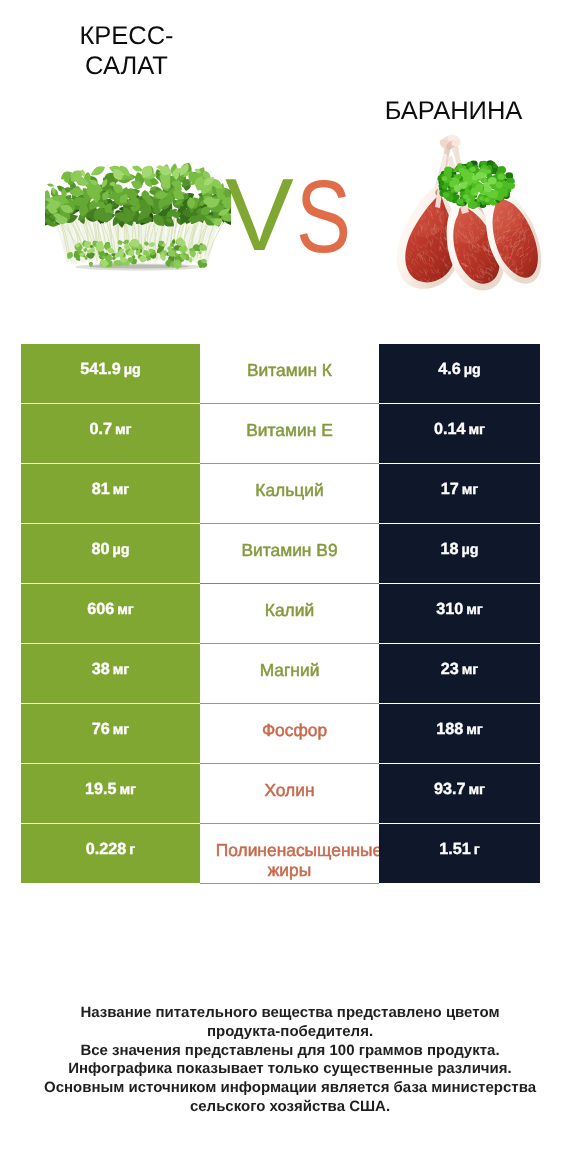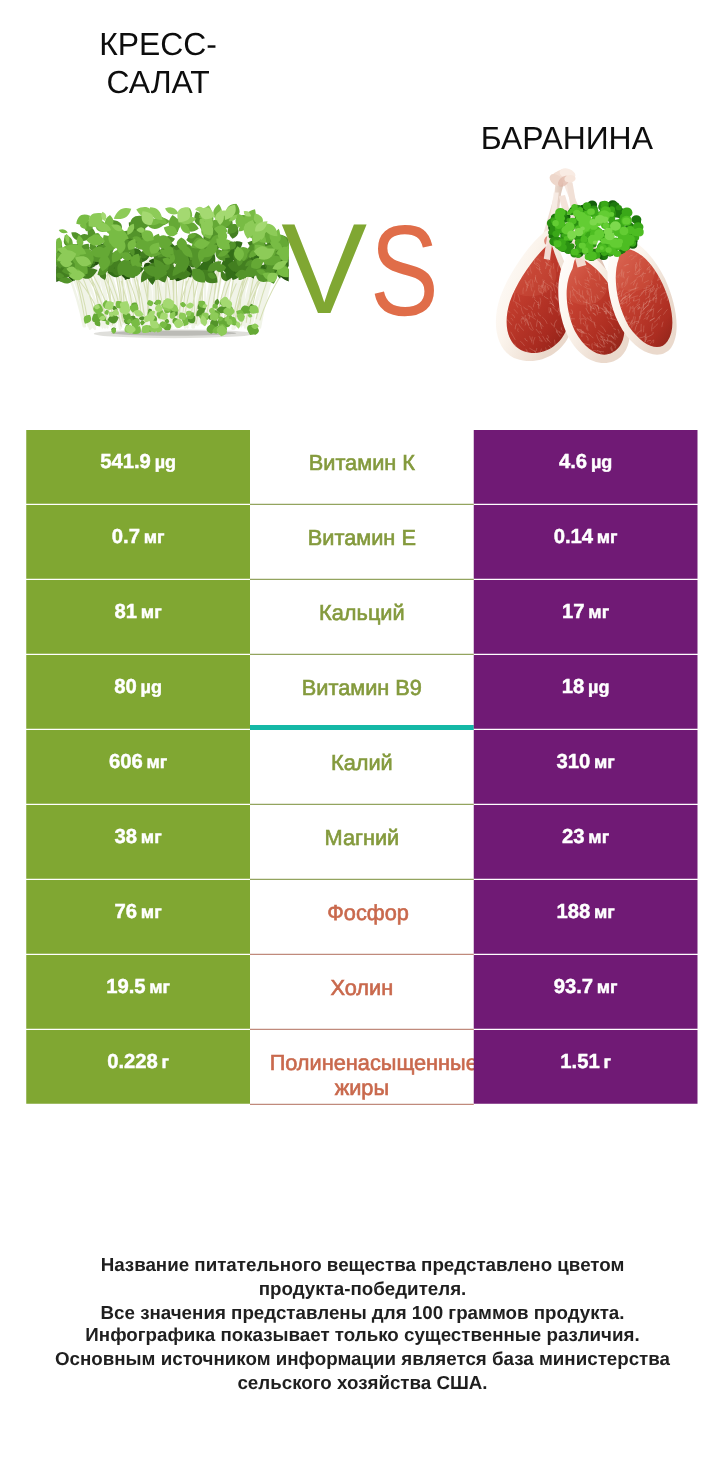--- a/index.html
+++ b/index.html
@@ -20,21 +20,21 @@
   .vs span{position:absolute;font-size:103px;line-height:103px;font-weight:400;}
   .vs .v{left:225px;top:163px;color:#80A732;}
   .vs .s{left:295.5px;top:165px;color:#E06D49;display:inline-block;transform:scaleX(.8);transform-origin:left top;}
 
   .tbl{position:absolute;left:21px;top:344px;width:537px;}
   .row{position:relative;height:60px;}
   .cell{position:absolute;top:0;height:59px;display:flex;align-items:center;justify-content:center;box-sizing:border-box;}
   .val{position:relative;top:-4px;}
   .cl{left:0;width:179px;background:#80A732;color:#fff;}
   .cm{left:179px;width:179px;background:#fff;align-items:flex-start;height:60px;}
-  .cr{left:358px;width:179px;background:#701a75;color:#fff;}
+  .cr{left:358px;width:161px;background:#0f172a;color:#fff;}
   .val{font-size:16.2px;font-weight:700;-webkit-text-stroke:.35px;white-space:nowrap;letter-spacing:0px;}
   .val .u{font-size:14.4px;margin-left:3px;}
   .nut{font-size:17.4px;font-weight:400;-webkit-text-stroke:0.5px;text-align:center;line-height:20.2px;position:relative;top:15.8px;width:147.6px;}
 
   .note{position:absolute;left:0;top:1004px;width:580px;text-align:center;color:#1f1f1f;font-size:15px;line-height:18.8px;font-weight:bold;}
 </style>
 </head>
 <body>
 
 <div class="page">
@@ -196,21 +196,21 @@
           <span class="nut" style="color:#849a3d">Кальций</span>
         </div>
         <div class="cell cr">
           <span class="val">17<span class="u">мг</span></span>
         </div>
       </div>
       <div class="row">
         <div class="cell cl">
           <span class="val">80<span class="u">µg</span></span>
         </div>
-        <div class="cell cm" style="border-bottom:4px solid #14b8a6;">
+        <div class="cell cm" style="border-bottom:1px solid #14b8a6;">
           <span class="nut" style="color:#849a3d">Витамин B9</span>
         </div>
         <div class="cell cr">
           <span class="val">18<span class="u">µg</span></span>
         </div>
       </div>
       <div class="row">
         <div class="cell cl">
           <span class="val">606<span class="u">мг</span></span>
         </div>

